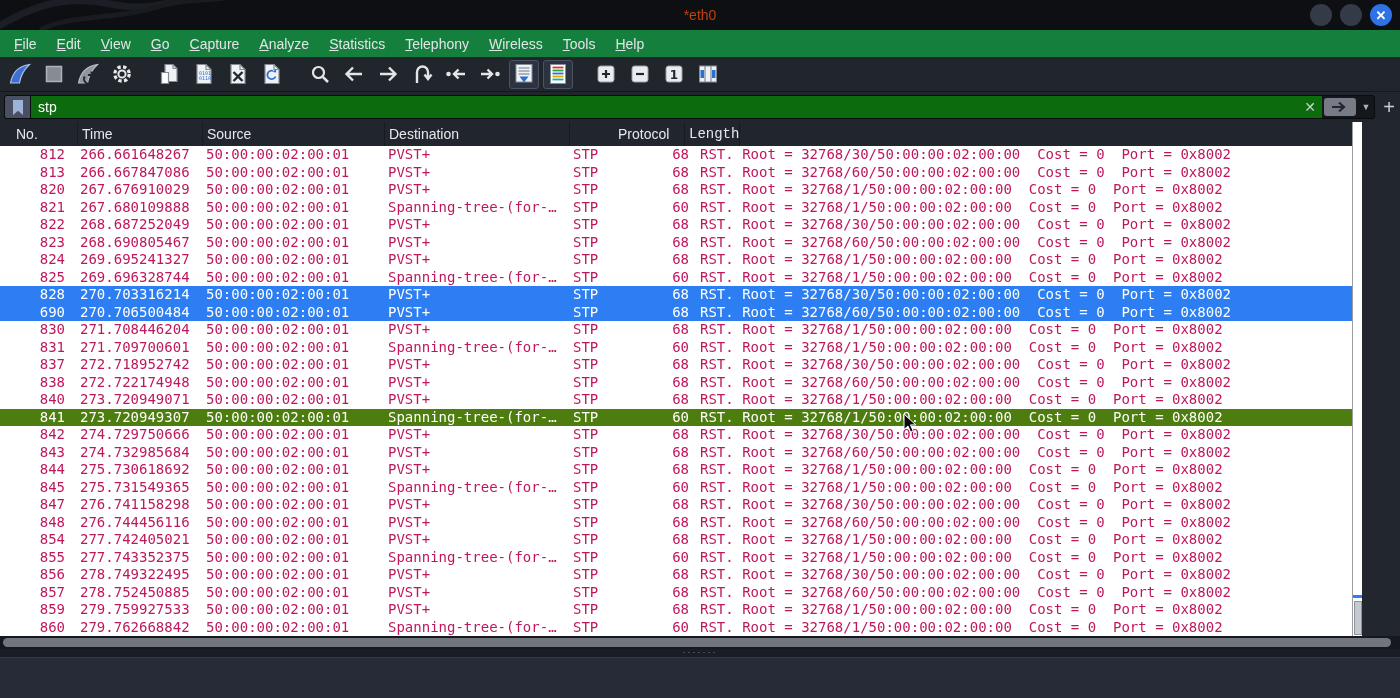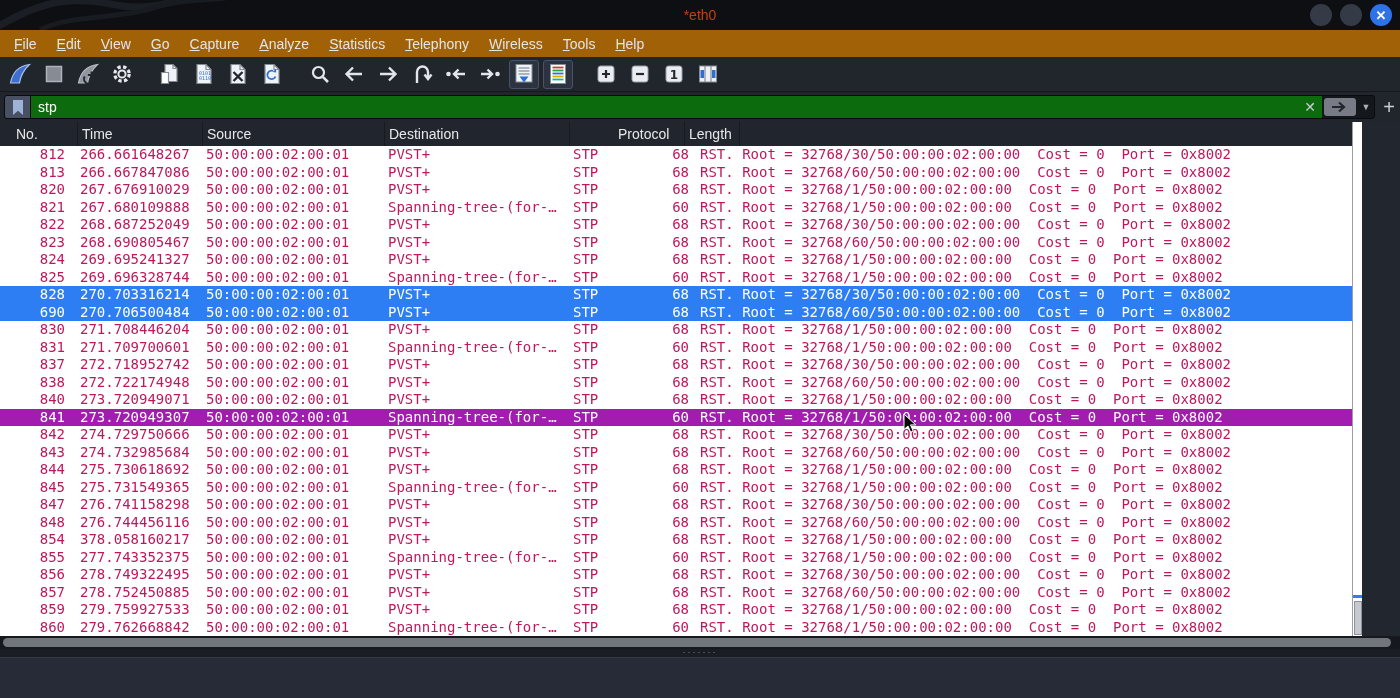--- a/index.html
+++ b/index.html
@@ -11,21 +11,21 @@
               background:#0d0f13; display:flex; align-items:center; justify-content:center; }
   #dragon { position:absolute; left:0; top:0; }
   #window-title { color:#c2410c; font-size:14px; }
   #winbtns { position:absolute; right:8px; top:4px; display:flex; gap:8px; }
   .wbtn { width:22px; height:22px; border-radius:50%; background:#353b46; }
   .wbtn.close { background:#2e72e8; color:#fff; font-size:13px; font-weight:bold;
                 display:flex; align-items:center; justify-content:center; }
 
   
   #menubar { position:absolute; left:0; top:30px; width:1400px; height:29px;
-             background:#a16207; display:flex; align-items:center; padding-left:4px;
+             background:#15803d; display:flex; align-items:center; padding-left:4px;
              border-bottom:1px solid #15181d; }
   .menu-item { color:#e2e4e8; font-size:14px; padding:3px 10px; cursor:default; }
   .menu-item u { text-decoration:underline; }
 
   
   #toolbar { position:absolute; left:0; top:57px; width:1400px; height:35px;
              background:#21252c; display:flex; align-items:center; padding-left:5px;
              border-bottom:1px solid #15181d; }
   .tbtn { width:30px; height:29px; display:flex; align-items:center; justify-content:center;
           margin-right:4px; border:1px solid transparent; border-radius:3px; }
@@ -55,21 +55,21 @@
   
   #theader { position:absolute; left:0; top:122px; width:1352px; height:24px;
              background:#21252d; display:flex; color:#e6e8ea; font-size:14px; }
   .hcell { display:flex; align-items:center; padding-left:4px;
            border-right:1px solid #171b21; overflow:hidden; white-space:nowrap; }
   #tbody { position:absolute; left:0; top:146px; width:1352px; height:490px;
            background:#ffffff; overflow:hidden; }
   .prow { display:flex; height:17.5px; line-height:17.5px; white-space:pre;
           font-family:"DejaVu Sans Mono", monospace; font-size:14px; color:#be185d; }
   .prow.selected { background:#2c7ef2; color:#ffffff; }
-  .prow.current  { background:#a21caf; color:#ffffff; }
+  .prow.current  { background:#4d7c0f; color:#ffffff; }
   .pc { overflow:hidden; flex-shrink:0; }
   .c-no     { width:78px;  text-align:right; padding-right:13px; }
   .c-time   { width:125px; padding-left:2px; }
   .c-source { width:182px; padding-left:3px; }
   .c-dest   { width:185px; padding-left:3px; }
   .c-proto  { width:71px;  padding-left:3px; }
   .c-len    { width:55px;  text-align:right; padding-right:7px; }
   .c-info   { flex:1; padding-left:4px; }
 
   
@@ -316,21 +316,21 @@
   </div>
   <div id="add-filter-btn">+</div>
 </div>
 
 <div id="theader">
     <div class="hcell c-no" style="text-align: left; padding-left: 16px; padding-right: 0px; justify-content: flex-start;">No.</div>
     <div class="hcell c-time" style="text-align: left; padding-left: 4px; padding-right: 0px; justify-content: flex-start;">Time</div>
     <div class="hcell c-source" style="text-align: left; padding-left: 4px; padding-right: 0px; justify-content: flex-start;">Source</div>
     <div class="hcell c-dest" style="text-align: left; padding-left: 4px; padding-right: 0px; justify-content: flex-start;">Destination</div>
     <div class="hcell c-proto" style="text-align: left; padding-left: 4px; padding-right: 0px; justify-content: flex-start; margin-left: 44px;">Protocol</div>
-    <div class="hcell c-len" style="text-align: left; padding-left: 4px; padding-right: 0px; justify-content: flex-start;">Length</div>
+    <div class="hcell c-len" style="text-align: left; padding-left: 4px; padding-right: 0px; justify-content: flex-start; font-family: Liberation Mono, monospace;">Length</div>
   </div>
 <div id="tbody">
     <div class="prow"><span class="pc c-no">812</span><span class="pc c-time">266.661648267</span><span class="pc c-source">50:00:00:02:00:01</span><span class="pc c-dest">PVST+</span><span class="pc c-proto">STP</span><span class="pc c-len">68</span><span class="pc c-info">RST. Root = 32768/30/50:00:00:02:00:00  Cost = 0  Port = 0x8002</span></div>
     <div class="prow"><span class="pc c-no">813</span><span class="pc c-time">266.667847086</span><span class="pc c-source">50:00:00:02:00:01</span><span class="pc c-dest">PVST+</span><span class="pc c-proto">STP</span><span class="pc c-len">68</span><span class="pc c-info">RST. Root = 32768/60/50:00:00:02:00:00  Cost = 0  Port = 0x8002</span></div>
     <div class="prow"><span class="pc c-no">820</span><span class="pc c-time">267.676910029</span><span class="pc c-source">50:00:00:02:00:01</span><span class="pc c-dest">PVST+</span><span class="pc c-proto">STP</span><span class="pc c-len">68</span><span class="pc c-info">RST. Root = 32768/1/50:00:00:02:00:00  Cost = 0  Port = 0x8002</span></div>
     <div class="prow"><span class="pc c-no">821</span><span class="pc c-time">267.680109888</span><span class="pc c-source">50:00:00:02:00:01</span><span class="pc c-dest">Spanning-tree-(for-…</span><span class="pc c-proto">STP</span><span class="pc c-len">60</span><span class="pc c-info">RST. Root = 32768/1/50:00:00:02:00:00  Cost = 0  Port = 0x8002</span></div>
     <div class="prow"><span class="pc c-no">822</span><span class="pc c-time">268.687252049</span><span class="pc c-source">50:00:00:02:00:01</span><span class="pc c-dest">PVST+</span><span class="pc c-proto">STP</span><span class="pc c-len">68</span><span class="pc c-info">RST. Root = 32768/30/50:00:00:02:00:00  Cost = 0  Port = 0x8002</span></div>
     <div class="prow"><span class="pc c-no">823</span><span class="pc c-time">268.690805467</span><span class="pc c-source">50:00:00:02:00:01</span><span class="pc c-dest">PVST+</span><span class="pc c-proto">STP</span><span class="pc c-len">68</span><span class="pc c-info">RST. Root = 32768/60/50:00:00:02:00:00  Cost = 0  Port = 0x8002</span></div>
     <div class="prow"><span class="pc c-no">824</span><span class="pc c-time">269.695241327</span><span class="pc c-source">50:00:00:02:00:01</span><span class="pc c-dest">PVST+</span><span class="pc c-proto">STP</span><span class="pc c-len">68</span><span class="pc c-info">RST. Root = 32768/1/50:00:00:02:00:00  Cost = 0  Port = 0x8002</span></div>
     <div class="prow"><span class="pc c-no">825</span><span class="pc c-time">269.696328744</span><span class="pc c-source">50:00:00:02:00:01</span><span class="pc c-dest">Spanning-tree-(for-…</span><span class="pc c-proto">STP</span><span class="pc c-len">60</span><span class="pc c-info">RST. Root = 32768/1/50:00:00:02:00:00  Cost = 0  Port = 0x8002</span></div>
@@ -341,21 +341,21 @@
     <div class="prow"><span class="pc c-no">837</span><span class="pc c-time">272.718952742</span><span class="pc c-source">50:00:00:02:00:01</span><span class="pc c-dest">PVST+</span><span class="pc c-proto">STP</span><span class="pc c-len">68</span><span class="pc c-info">RST. Root = 32768/30/50:00:00:02:00:00  Cost = 0  Port = 0x8002</span></div>
     <div class="prow"><span class="pc c-no">838</span><span class="pc c-time">272.722174948</span><span class="pc c-source">50:00:00:02:00:01</span><span class="pc c-dest">PVST+</span><span class="pc c-proto">STP</span><span class="pc c-len">68</span><span class="pc c-info">RST. Root = 32768/60/50:00:00:02:00:00  Cost = 0  Port = 0x8002</span></div>
     <div class="prow"><span class="pc c-no">840</span><span class="pc c-time">273.720949071</span><span class="pc c-source">50:00:00:02:00:01</span><span class="pc c-dest">PVST+</span><span class="pc c-proto">STP</span><span class="pc c-len">68</span><span class="pc c-info">RST. Root = 32768/1/50:00:00:02:00:00  Cost = 0  Port = 0x8002</span></div>
     <div class="prow current"><span class="pc c-no">841</span><span class="pc c-time">273.720949307</span><span class="pc c-source">50:00:00:02:00:01</span><span class="pc c-dest">Spanning-tree-(for-…</span><span class="pc c-proto">STP</span><span class="pc c-len">60</span><span class="pc c-info">RST. Root = 32768/1/50:00:00:02:00:00  Cost = 0  Port = 0x8002</span></div>
     <div class="prow"><span class="pc c-no">842</span><span class="pc c-time">274.729750666</span><span class="pc c-source">50:00:00:02:00:01</span><span class="pc c-dest">PVST+</span><span class="pc c-proto">STP</span><span class="pc c-len">68</span><span class="pc c-info">RST. Root = 32768/30/50:00:00:02:00:00  Cost = 0  Port = 0x8002</span></div>
     <div class="prow"><span class="pc c-no">843</span><span class="pc c-time">274.732985684</span><span class="pc c-source">50:00:00:02:00:01</span><span class="pc c-dest">PVST+</span><span class="pc c-proto">STP</span><span class="pc c-len">68</span><span class="pc c-info">RST. Root = 32768/60/50:00:00:02:00:00  Cost = 0  Port = 0x8002</span></div>
     <div class="prow"><span class="pc c-no">844</span><span class="pc c-time">275.730618692</span><span class="pc c-source">50:00:00:02:00:01</span><span class="pc c-dest">PVST+</span><span class="pc c-proto">STP</span><span class="pc c-len">68</span><span class="pc c-info">RST. Root = 32768/1/50:00:00:02:00:00  Cost = 0  Port = 0x8002</span></div>
     <div class="prow"><span class="pc c-no">845</span><span class="pc c-time">275.731549365</span><span class="pc c-source">50:00:00:02:00:01</span><span class="pc c-dest">Spanning-tree-(for-…</span><span class="pc c-proto">STP</span><span class="pc c-len">60</span><span class="pc c-info">RST. Root = 32768/1/50:00:00:02:00:00  Cost = 0  Port = 0x8002</span></div>
     <div class="prow"><span class="pc c-no">847</span><span class="pc c-time">276.741158298</span><span class="pc c-source">50:00:00:02:00:01</span><span class="pc c-dest">PVST+</span><span class="pc c-proto">STP</span><span class="pc c-len">68</span><span class="pc c-info">RST. Root = 32768/30/50:00:00:02:00:00  Cost = 0  Port = 0x8002</span></div>
     <div class="prow"><span class="pc c-no">848</span><span class="pc c-time">276.744456116</span><span class="pc c-source">50:00:00:02:00:01</span><span class="pc c-dest">PVST+</span><span class="pc c-proto">STP</span><span class="pc c-len">68</span><span class="pc c-info">RST. Root = 32768/60/50:00:00:02:00:00  Cost = 0  Port = 0x8002</span></div>
-    <div class="prow"><span class="pc c-no">854</span><span class="pc c-time">378.058160217</span><span class="pc c-source">50:00:00:02:00:01</span><span class="pc c-dest">PVST+</span><span class="pc c-proto">STP</span><span class="pc c-len">68</span><span class="pc c-info">RST. Root = 32768/1/50:00:00:02:00:00  Cost = 0  Port = 0x8002</span></div>
+    <div class="prow"><span class="pc c-no">854</span><span class="pc c-time">277.742405021</span><span class="pc c-source">50:00:00:02:00:01</span><span class="pc c-dest">PVST+</span><span class="pc c-proto">STP</span><span class="pc c-len">68</span><span class="pc c-info">RST. Root = 32768/1/50:00:00:02:00:00  Cost = 0  Port = 0x8002</span></div>
     <div class="prow"><span class="pc c-no">855</span><span class="pc c-time">277.743352375</span><span class="pc c-source">50:00:00:02:00:01</span><span class="pc c-dest">Spanning-tree-(for-…</span><span class="pc c-proto">STP</span><span class="pc c-len">60</span><span class="pc c-info">RST. Root = 32768/1/50:00:00:02:00:00  Cost = 0  Port = 0x8002</span></div>
     <div class="prow"><span class="pc c-no">856</span><span class="pc c-time">278.749322495</span><span class="pc c-source">50:00:00:02:00:01</span><span class="pc c-dest">PVST+</span><span class="pc c-proto">STP</span><span class="pc c-len">68</span><span class="pc c-info">RST. Root = 32768/30/50:00:00:02:00:00  Cost = 0  Port = 0x8002</span></div>
     <div class="prow"><span class="pc c-no">857</span><span class="pc c-time">278.752450885</span><span class="pc c-source">50:00:00:02:00:01</span><span class="pc c-dest">PVST+</span><span class="pc c-proto">STP</span><span class="pc c-len">68</span><span class="pc c-info">RST. Root = 32768/60/50:00:00:02:00:00  Cost = 0  Port = 0x8002</span></div>
     <div class="prow"><span class="pc c-no">859</span><span class="pc c-time">279.759927533</span><span class="pc c-source">50:00:00:02:00:01</span><span class="pc c-dest">PVST+</span><span class="pc c-proto">STP</span><span class="pc c-len">68</span><span class="pc c-info">RST. Root = 32768/1/50:00:00:02:00:00  Cost = 0  Port = 0x8002</span></div>
     <div class="prow"><span class="pc c-no">860</span><span class="pc c-time">279.762668842</span><span class="pc c-source">50:00:00:02:00:01</span><span class="pc c-dest">Spanning-tree-(for-…</span><span class="pc c-proto">STP</span><span class="pc c-len">60</span><span class="pc c-info">RST. Root = 32768/1/50:00:00:02:00:00  Cost = 0  Port = 0x8002</span></div>
   </div>
 
 <div id="vsb">
   <div id="vsb-marker"></div>
   <div id="vsb-thumb"></div>

